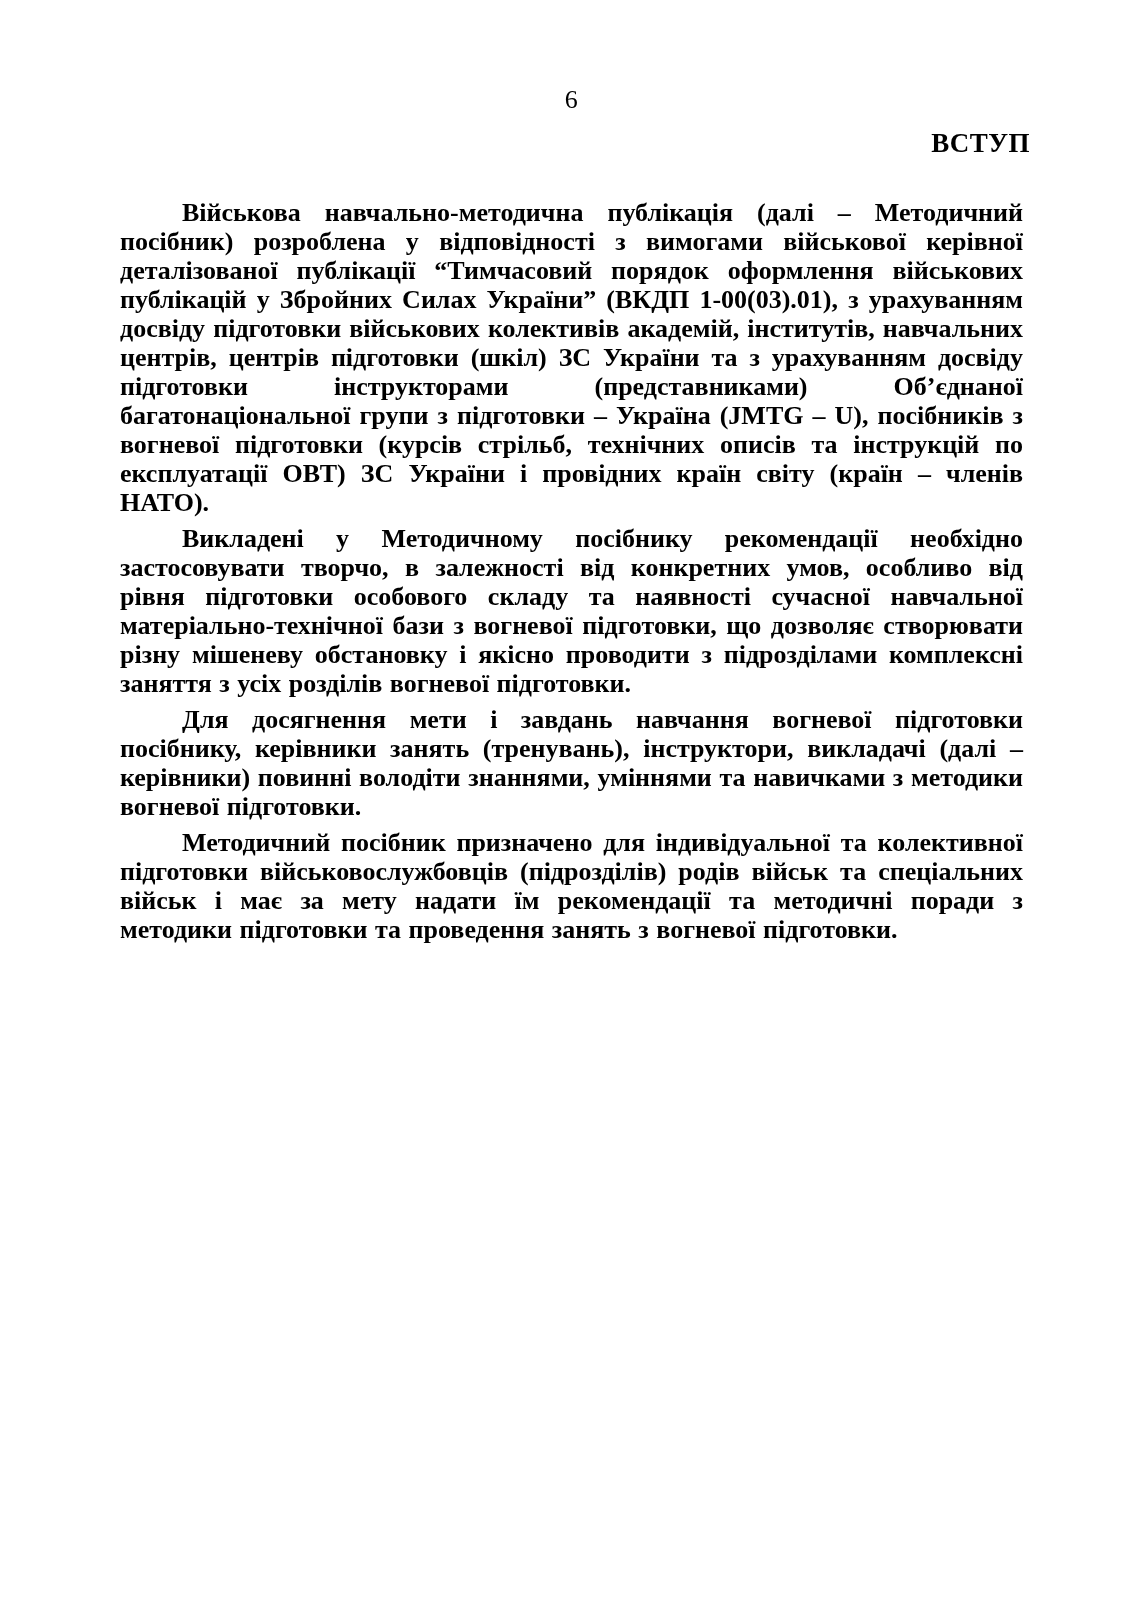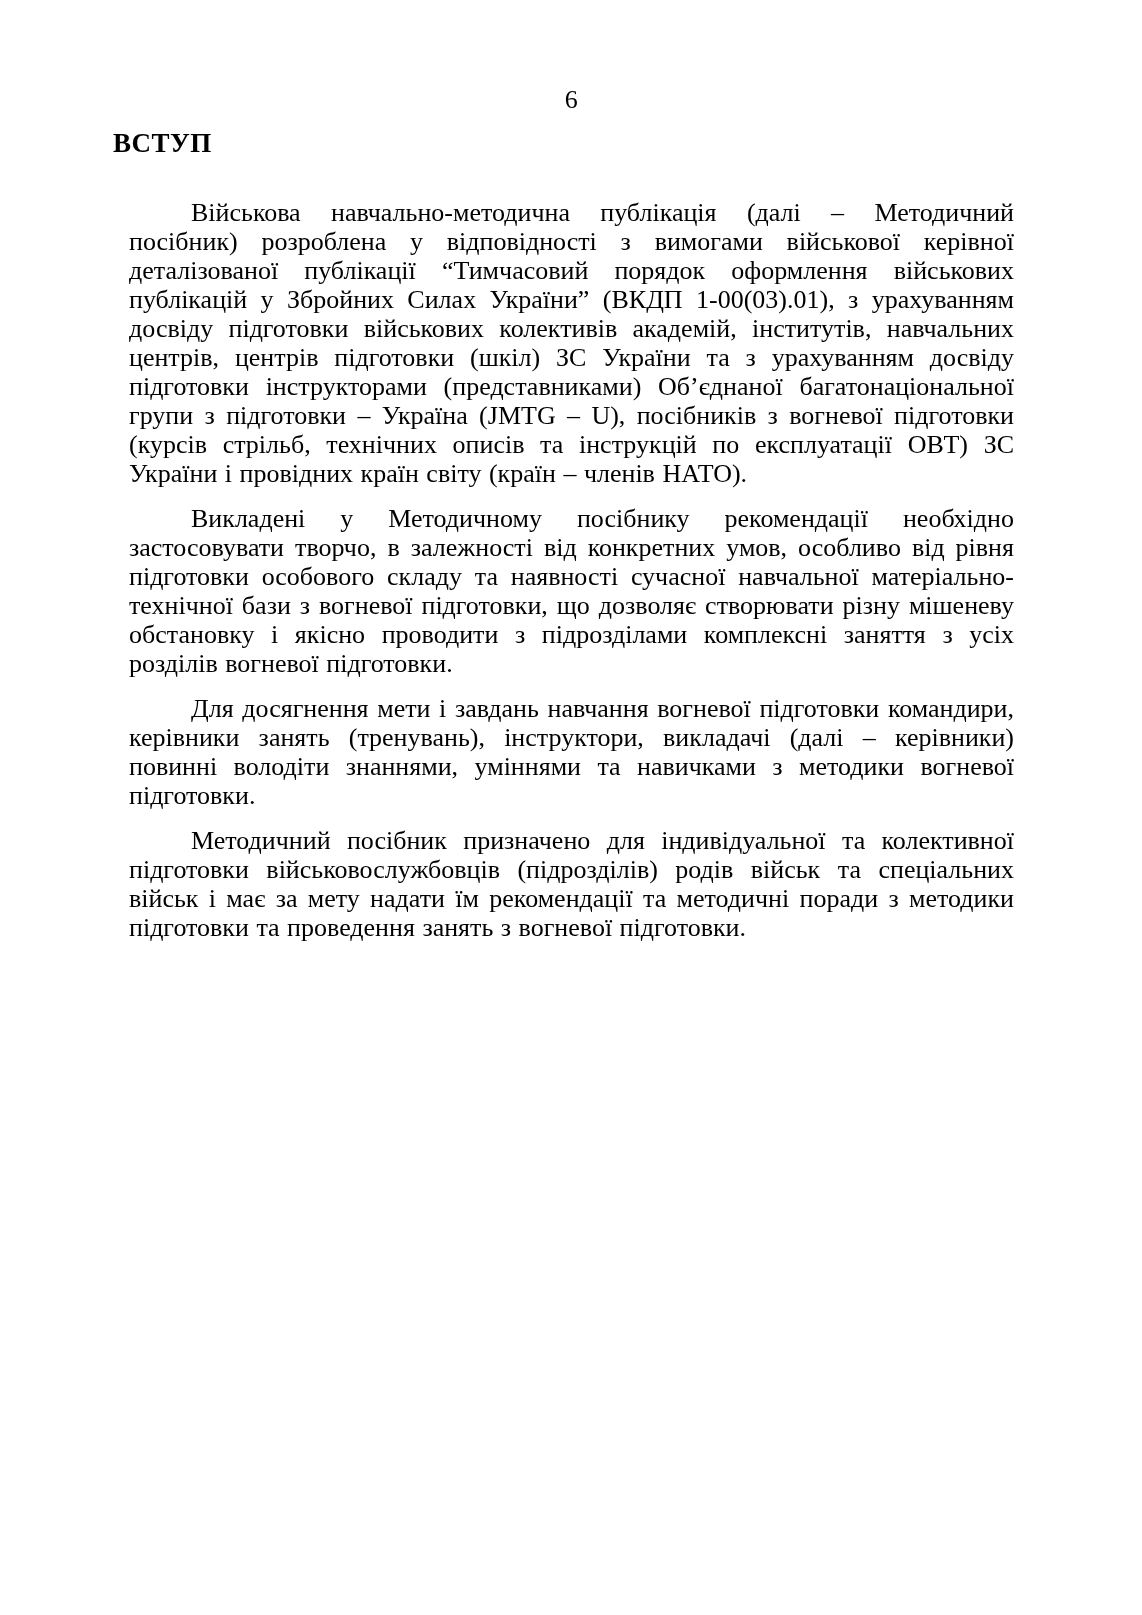--- a/index.html
+++ b/index.html
@@ -22,46 +22,47 @@
     padding: 86px 112px 0 113px; 
   }
   .page-number {
     text-align: center;
     font-size: 26px;
     line-height: 28px;
     letter-spacing: 0.5px;
   }
   .heading {
     margin: 14px 0 0 0;
-    text-align: left;
+    text-align: right;
     font-size: 27px;
     line-height: 30px;
     font-weight: bold;
     letter-spacing: 0.5px;
   }
   .body-text {
     margin-top: 40px;
     font-size: 26px;
     line-height: 29px;
     text-align: justify;
   }
   .para {
-    margin: 16px;
+    margin: 7px;
     padding: 0;
     text-indent: 62px;
     word-spacing: 1px;
+    font-weight: bold;
   }
 </style>
 </head>
 <body>
 
 <div class="page">
   <div class="content">
     <div class="page-number">6</div>
     <h1 class="heading">ВСТУП</h1>
     <div class="body-text">
       <p class="para">Військова навчально-методична публікація (далі – Методичний посібник) розроблена у відповідності з вимогами військової керівної деталізованої публікації “Тимчасовий порядок оформлення військових публікацій у Збройних Силах України” (ВКДП 1-00(03).01), з урахуванням досвіду підготовки військових колективів академій, інститутів, навчальних центрів, центрів підготовки (шкіл) ЗС України та з урахуванням досвіду підготовки інструкторами (представниками) Об’єднаної багатонаціональної групи з підготовки – Україна (JMTG – U), посібників з вогневої підготовки (курсів стрільб, технічних описів та інструкцій по експлуатації ОВТ) ЗС України і провідних країн світу (країн – членів НАТО).</p>
       <p class="para">Викладені у Методичному посібнику рекомендації необхідно застосовувати творчо, в залежності від конкретних умов, особливо від рівня підготовки особового складу та наявності сучасної навчальної матеріально-технічної бази з вогневої підготовки, що дозволяє створювати різну мішеневу обстановку і якісно проводити з підрозділами комплексні заняття з усіх розділів вогневої підготовки.</p>
-      <p class="para">Для досягнення мети і завдань навчання вогневої підготовки командири, керівники занять (тренувань), інструктори, викладачі (далі – керівники) повинні володіти знаннями, уміннями та навичками з методики вогневої підготовки.</p>
+      <p class="para">Для досягнення мети і завдань навчання вогневої підготовки посібнику, керівники занять (тренувань), інструктори, викладачі (далі – керівники) повинні володіти знаннями, уміннями та навичками з методики вогневої підготовки.</p>
       <p class="para">Методичний посібник призначено для індивідуальної та колективної підготовки військовослужбовців (підрозділів) родів військ та спеціальних військ і має за мету надати їм рекомендації та методичні поради з методики підготовки та проведення занять з вогневої підготовки.</p>
     </div>
   </div>
 </div>
 
 </body></html>

